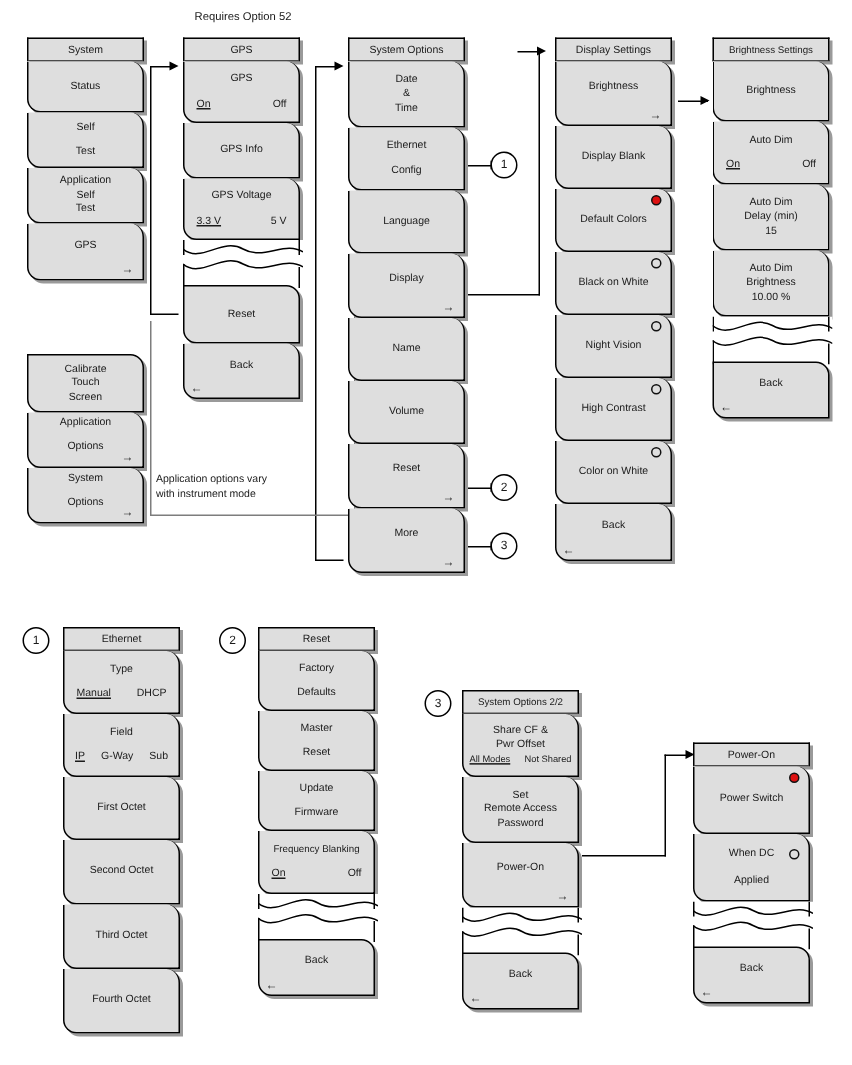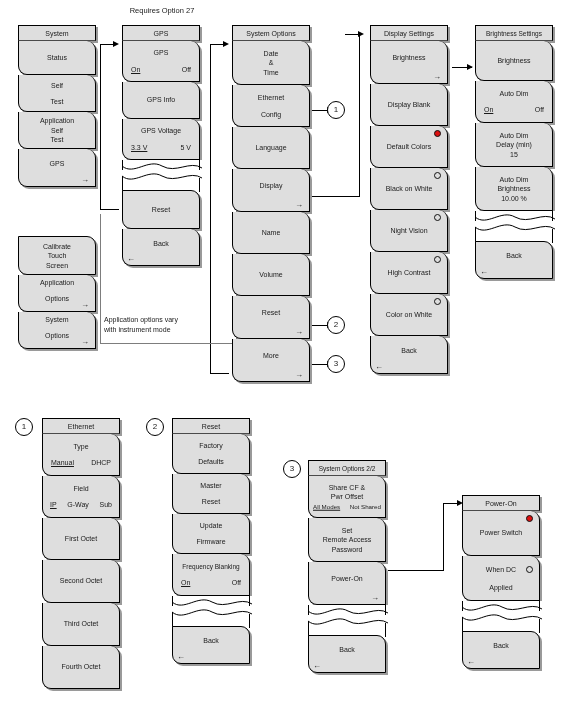--- a/index.html
+++ b/index.html
@@ -66,21 +66,21 @@
     font-size:8px;line-height:16px;text-align:center;
   }
   .note{position:absolute;font-size:7px;line-height:10px;}
   .caption{position:absolute;font-size:7.5px;text-align:center;}
 </style>
 </head>
 <body>
 
 <div class="canvas">
 
-  <div class="caption" style="left:102px;top:6px;width:120px;">Requires Option 27</div>
+  <div class="caption" style="left:102px;top:6px;width:120px;">Requires Option 52</div>
 
   <div class="line vline" style="left:100px;top:44px;height:166px;"></div>
   <div class="line hline" style="left:100px;top:209px;width:19px;"></div>
   <div class="line hline" style="left:100px;top:44px;width:14px;"></div>
   <div class="ah" style="left:113px;top:40.5px;"></div>
 
   <div class="line vline" style="left:210px;top:44px;height:330px;"></div>
   <div class="line hline" style="left:210px;top:373px;width:19px;"></div>
   <div class="line hline" style="left:210px;top:44px;width:14px;"></div>
   <div class="ah" style="left:223px;top:40.5px;"></div>

